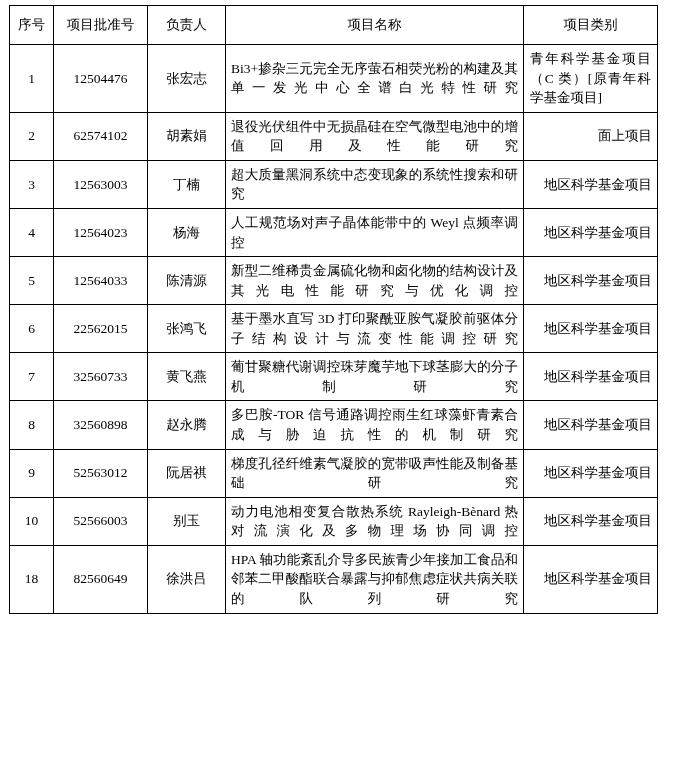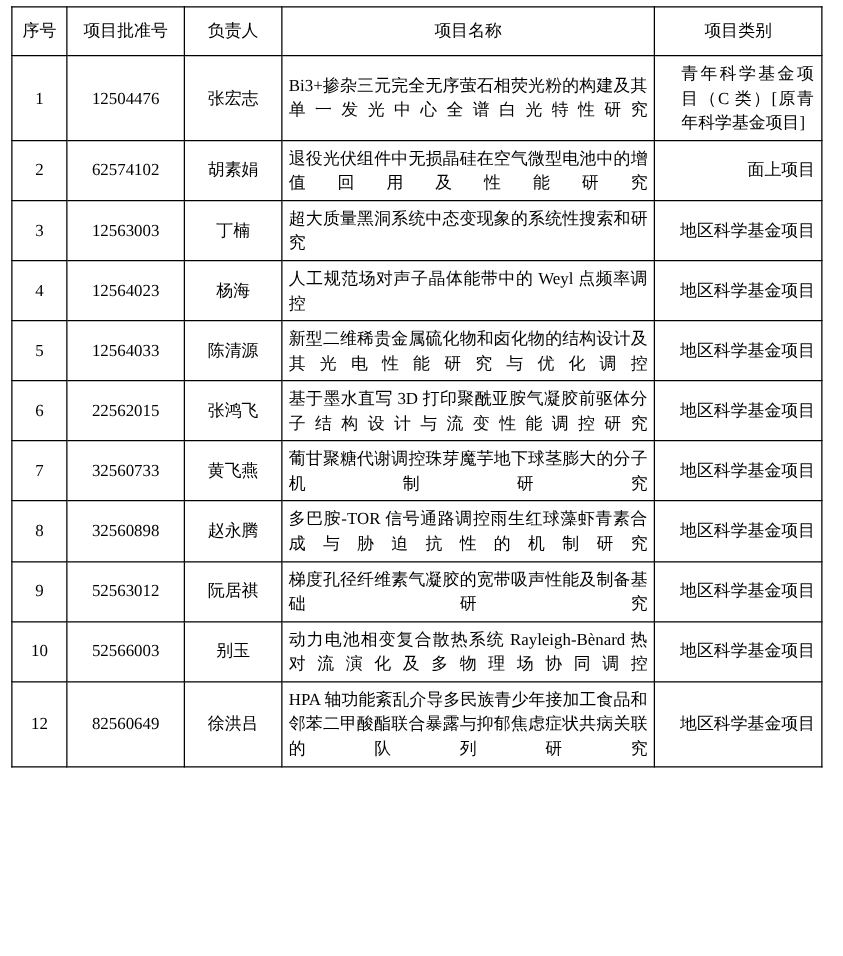--- a/index.html
+++ b/index.html
@@ -54,21 +54,21 @@
   }
   .c-cat {
     text-align: right;
     font-size: 12.8px;
     line-height: 1.5;
   }
   .c-cat.multi {
     text-align: left;
     text-align: justify;
     text-justify: inter-ideograph;
-    padding-left: 21px;
+    padding-left: 6px;
     padding-right: 6px;
   }
   .c-name.justify-full {
     text-align: justify;
     text-align-last: justify;
   }
 </style>
 </head>
 <body>
 
@@ -155,21 +155,21 @@
         <td class="c-cat">地区科学基金项目</td>
       </tr>
       <tr>
         <td class="c-center">10</td>
         <td class="c-center">52566003</td>
         <td class="c-center">别玉</td>
         <td class="c-name justify-full">动力电池相变复合散热系统 Rayleigh-Bènard 热对流演化及多物理场协同调控</td>
         <td class="c-cat">地区科学基金项目</td>
       </tr>
       <tr>
-        <td class="c-center">12</td>
+        <td class="c-center">18</td>
         <td class="c-center">82560649</td>
         <td class="c-center">徐洪吕</td>
         <td class="c-name justify-full">HPA 轴功能紊乱介导多民族青少年接加工食品和邻苯二甲酸酯联合暴露与抑郁焦虑症状共病关联的队列研究</td>
         <td class="c-cat">地区科学基金项目</td>
       </tr>
     </tbody>
   </table>
 </div>
 
 </body></html>

